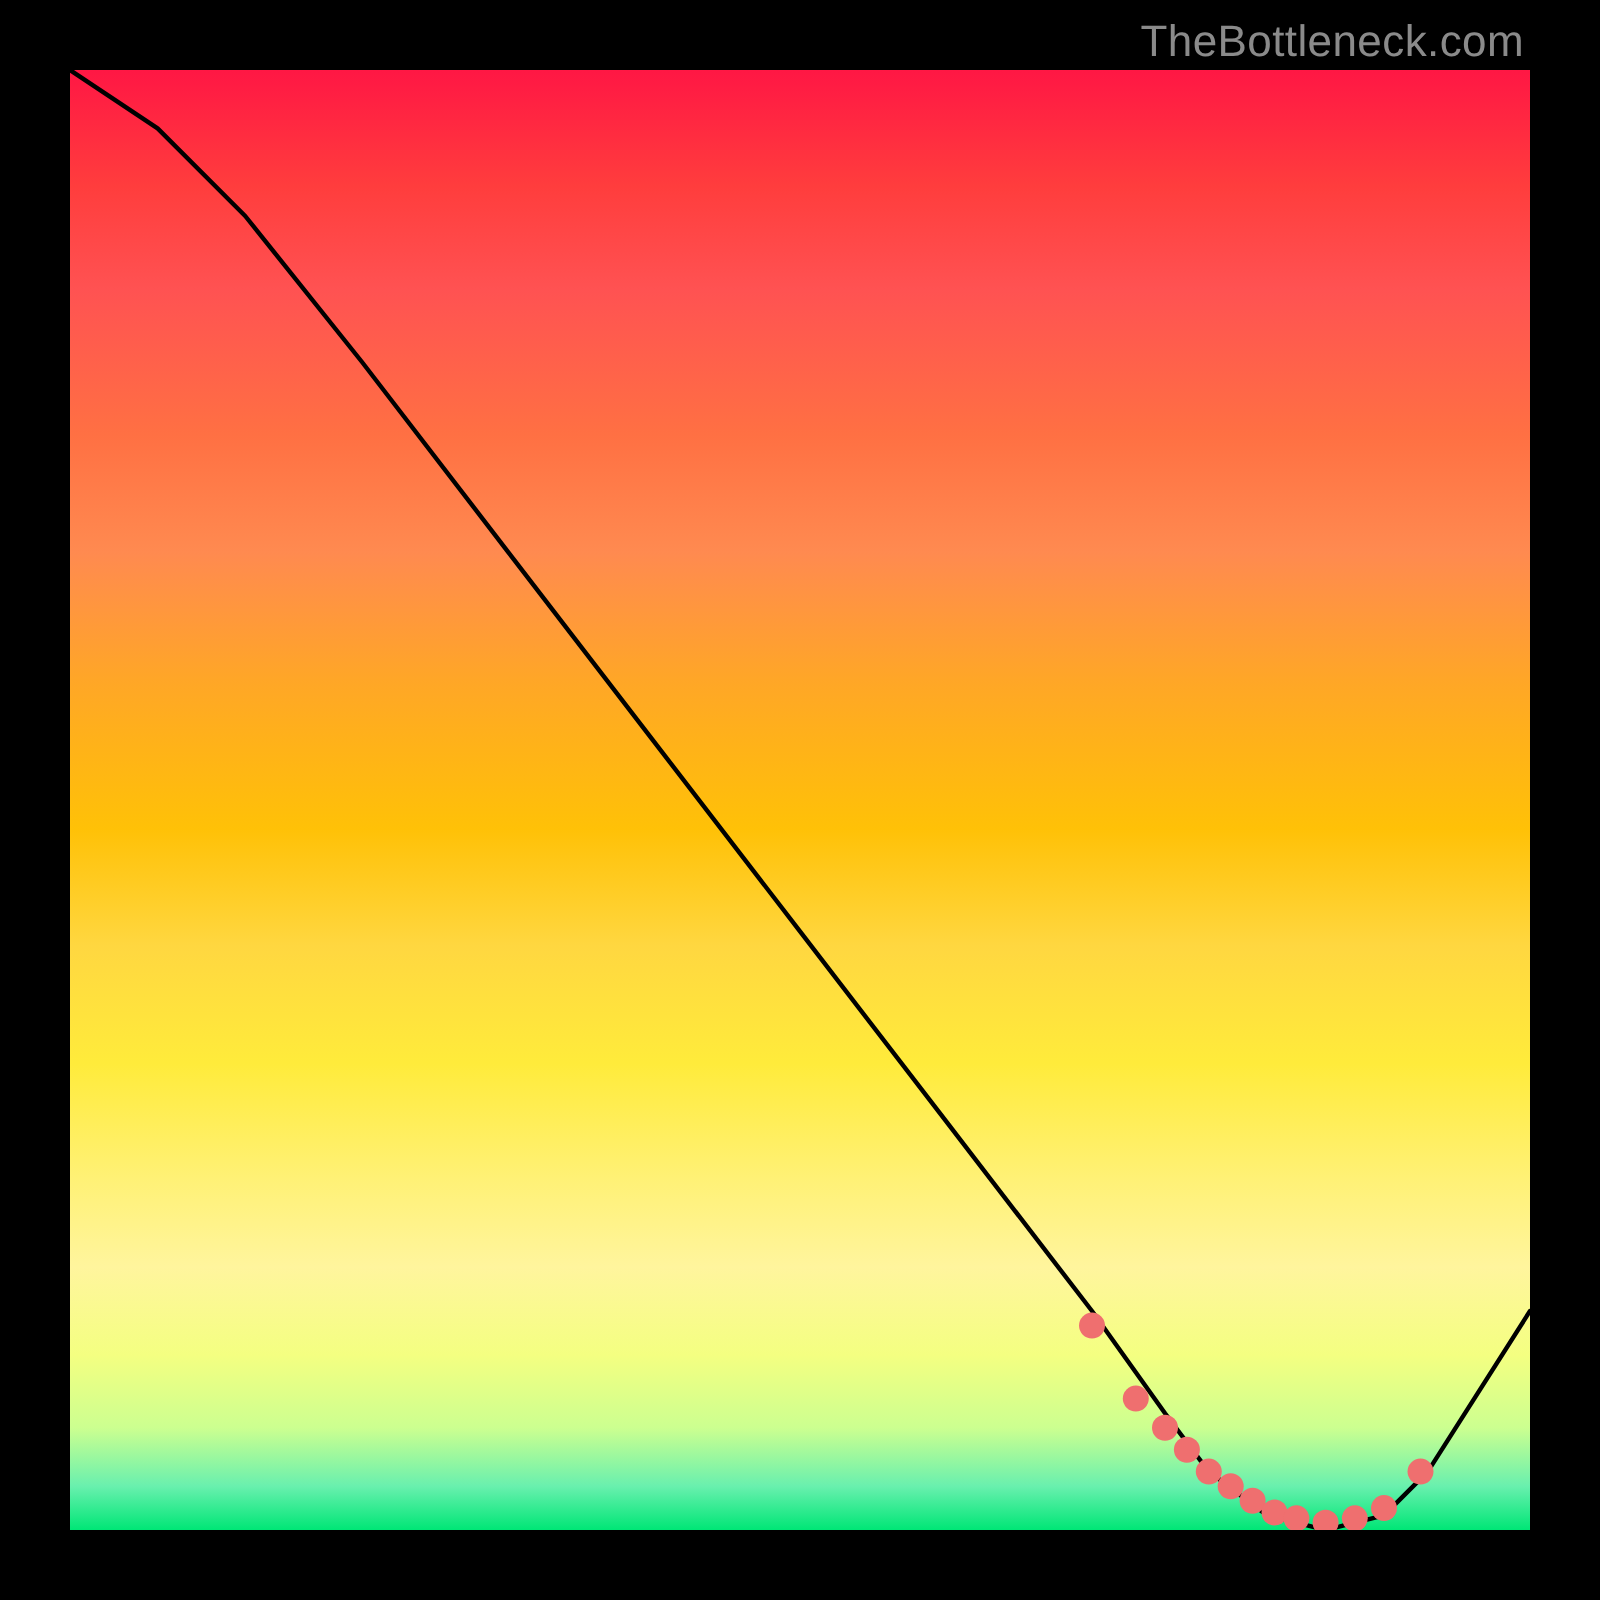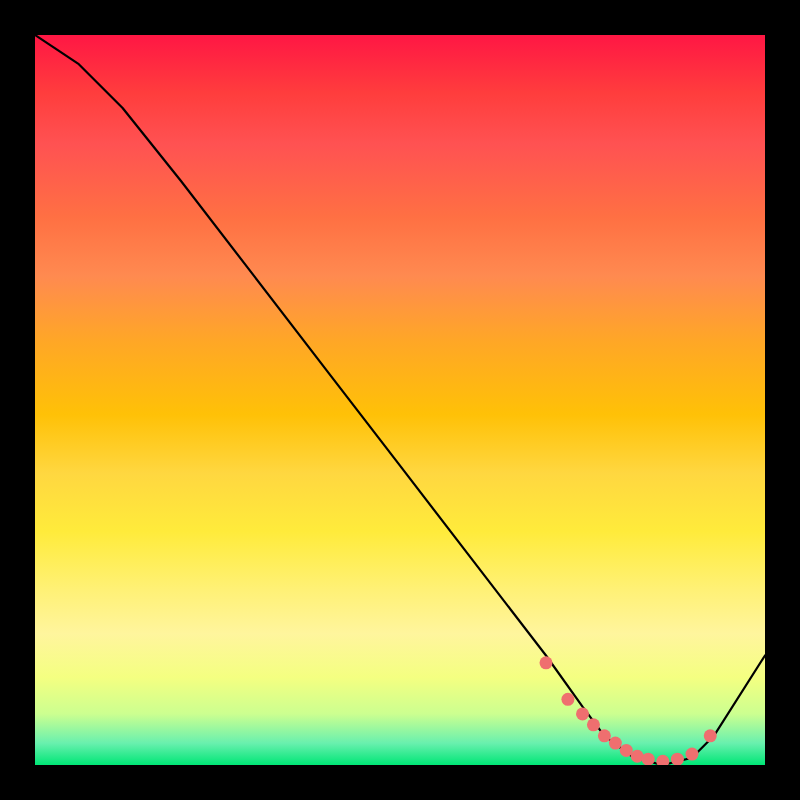--- a/index.html
+++ b/index.html
@@ -45,20 +45,21 @@
   svg.curve {
     position: absolute;
     left: 0; top: 0;
     width: 730px; height: 730px;
   }
 </style>
 </head>
 <body>
 
 <div class="frame">
+  <div class="watermark">TheBottleneck.com</div>
   <div class="plot-area">
     <svg class="curve" viewBox="0 0 730 730" preserveAspectRatio="none">
       <path id="curve-path" fill="none" stroke="#000" stroke-width="2.2" stroke-linejoin="round" stroke-linecap="round" d="M0.00 0.00 L43.80 29.20 L87.60 73.00 L146.00 146.00 L219.00 240.90 L292.00 335.80 L365.00 430.70 L438.00 525.60 L511.00 620.50 L547.50 671.60 L569.40 700.80 L598.60 722.70 L627.80 730.00 L657.00 722.70 L678.90 700.80 L730.00 620.50"></path>
       <g id="dots-group">
           <circle cx="511.00" cy="627.80" r="6.5" fill="#ef6f6f"></circle>
           <circle cx="532.90" cy="664.30" r="6.5" fill="#ef6f6f"></circle>
           <circle cx="547.50" cy="678.90" r="6.5" fill="#ef6f6f"></circle>
           <circle cx="558.45" cy="689.85" r="6.5" fill="#ef6f6f"></circle>
           <circle cx="569.40" cy="700.80" r="6.5" fill="#ef6f6f"></circle>
           <circle cx="580.35" cy="708.10" r="6.5" fill="#ef6f6f"></circle>

